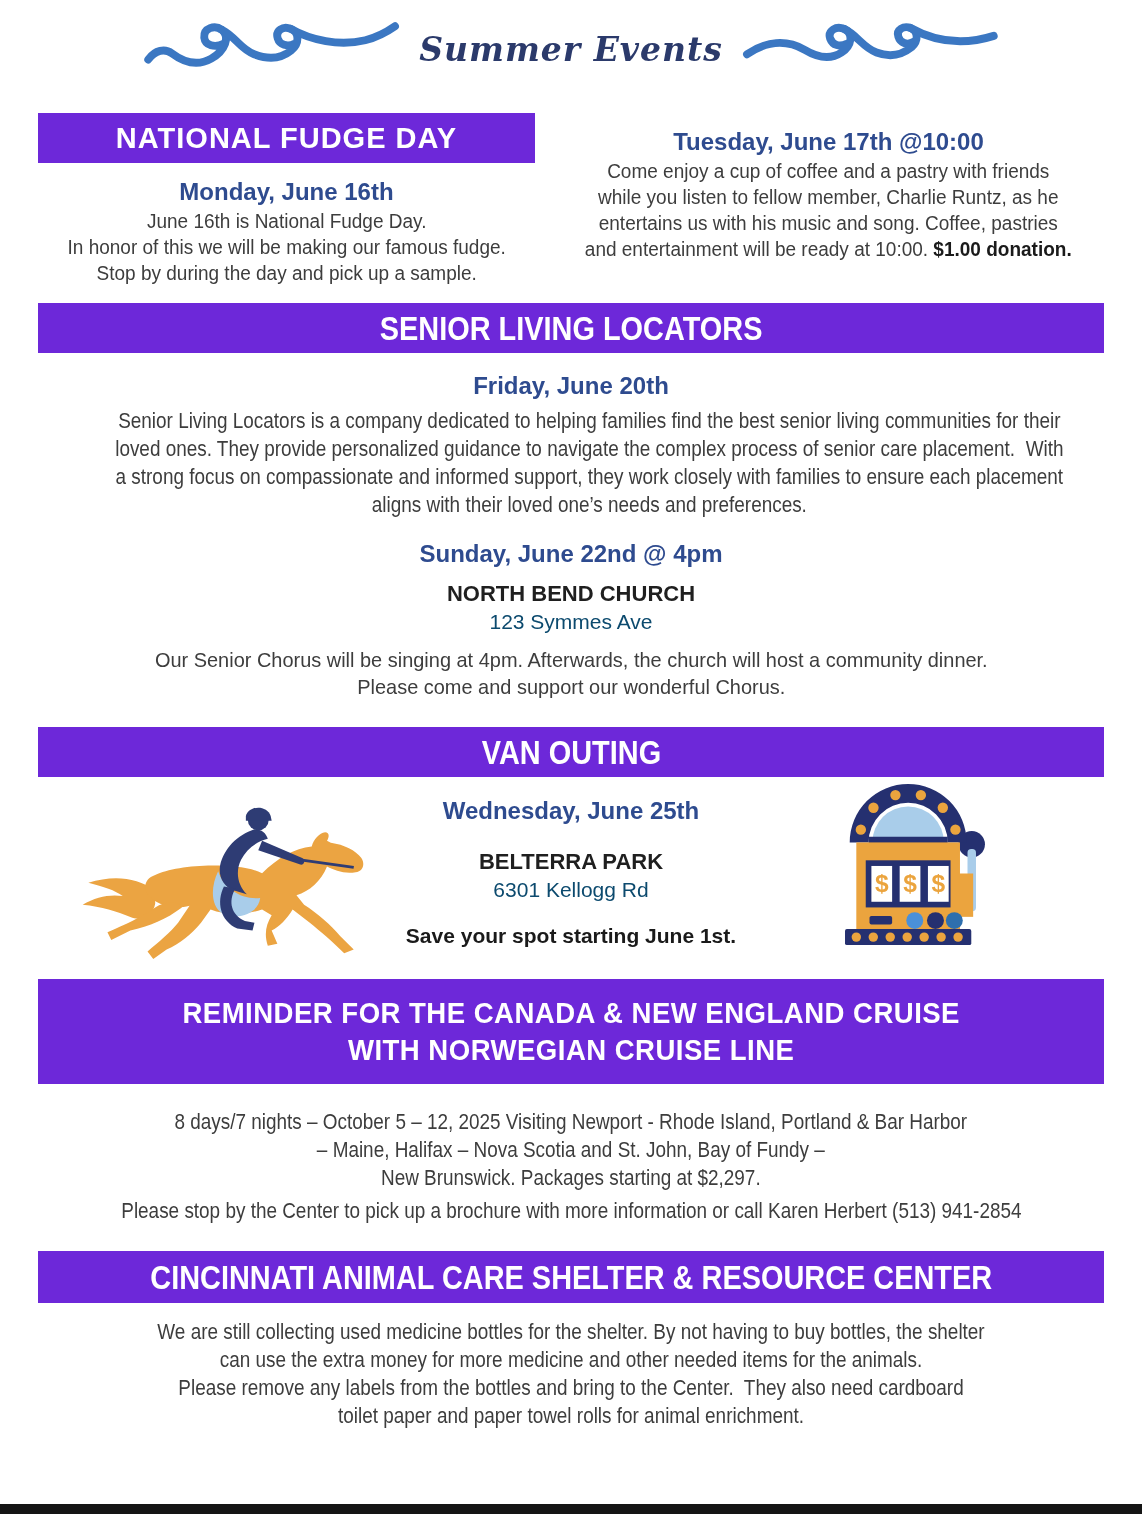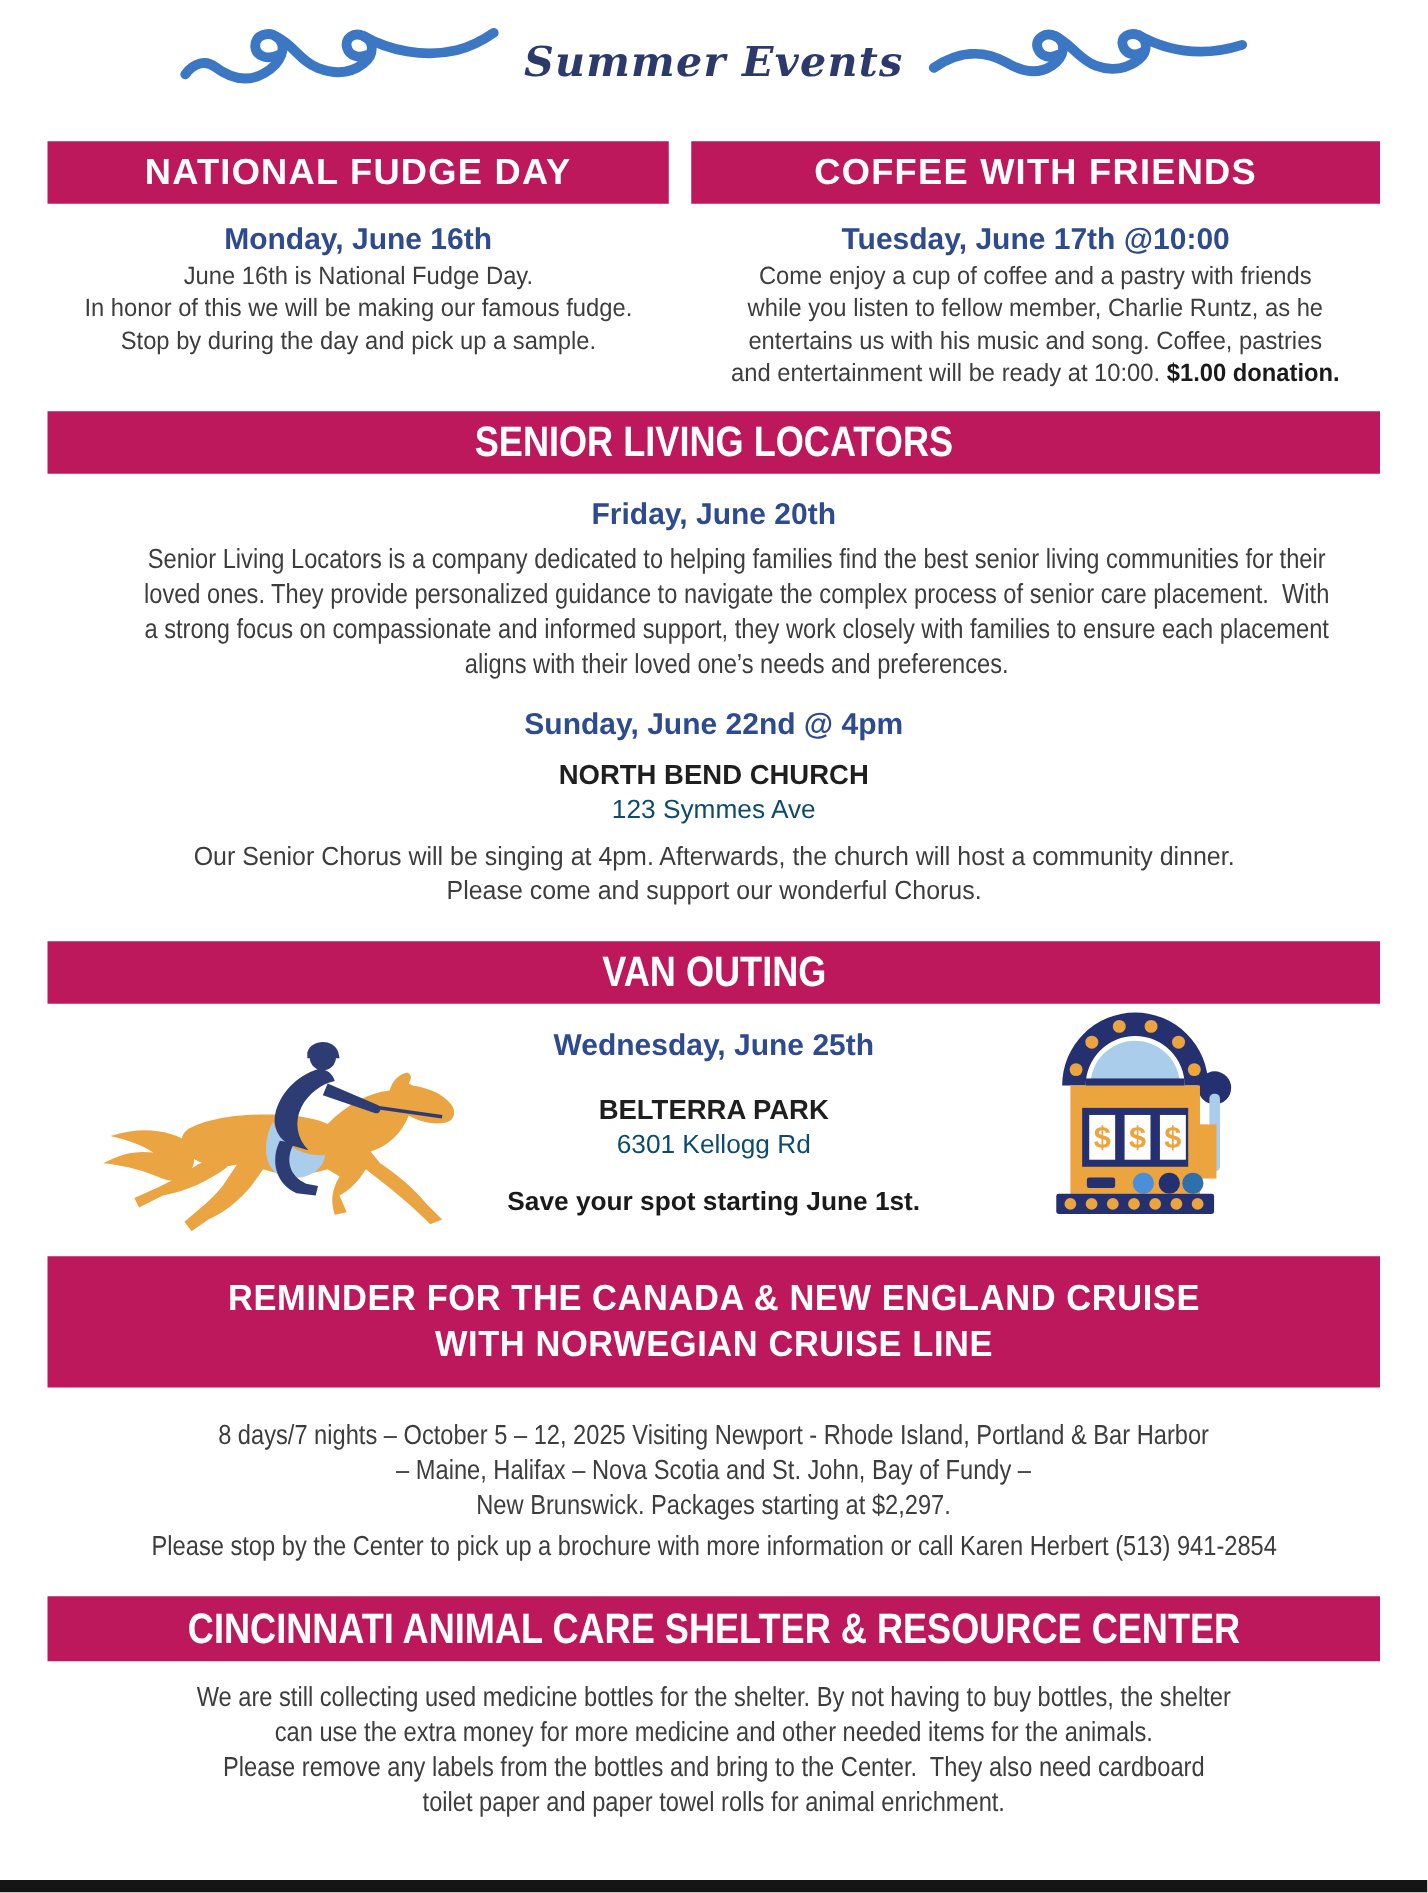--- a/index.html
+++ b/index.html
@@ -19,21 +19,21 @@
   .page-title{
     font-family:"DejaVu Serif",serif;
     font-style:italic;font-weight:bold;
     font-size:33px;color:#2b3a6b;letter-spacing:1px;
     white-space:nowrap;
   }
   .wave svg{display:block;}
 
   
   .bar{
-    background:#be185d;color:#ffffff;
+    background:#6d28d9;color:#ffffff;
     display:flex;align-items:center;justify-content:center;
     height:50px;font-weight:bold;
   }
   .bar-text{white-space:pre;text-align:center;}
   .wide .bar-text{font-size:29px;letter-spacing:1px;}
   .cond .bar-text{font-size:34px;letter-spacing:0;transform:scaleX(0.85);transform-origin:50% 50%;}
   .bar.tall{height:105px;}
   .bar.tall .bar-text{font-size:29px;line-height:37px;letter-spacing:.5px;transform:scaleX(0.95);}
 
   
@@ -98,23 +98,20 @@
     <div class="col-l">
       <div class="bar wide">
         <span class="bar-text">NATIONAL FUDGE DAY</span>
       </div>
       <div class="date">Monday, June 16th</div>
       <div class="center" style="margin-top:2px;"><span class="pre body-txt sc95">June 16th is National Fudge Day.
 In honor of this we will be making our famous fudge.
 Stop by during the day and pick up a sample.</span></div>
     </div>
     <div class="col-r">
-      <div class="bar wide">
-        <span class="bar-text">COFFEE WITH FRIENDS</span>
-      </div>
       <div class="date">Tuesday, June 17th @10:00</div>
       <div class="center" style="margin-top:2px;"><span class="pre body-txt sc95"><span>Come enjoy a cup of coffee and a pastry with friends
 while you listen to fellow member, Charlie Runtz, as he
 entertains us with his music and song. Coffee, pastries
 and entertainment will be ready at 10:00.</span><b class="inlinebold"> $1.00 donation.</b></span></div>
     </div>
   </div>
 
   <div style="margin-top:17px;">
     <div class="bar cond">

